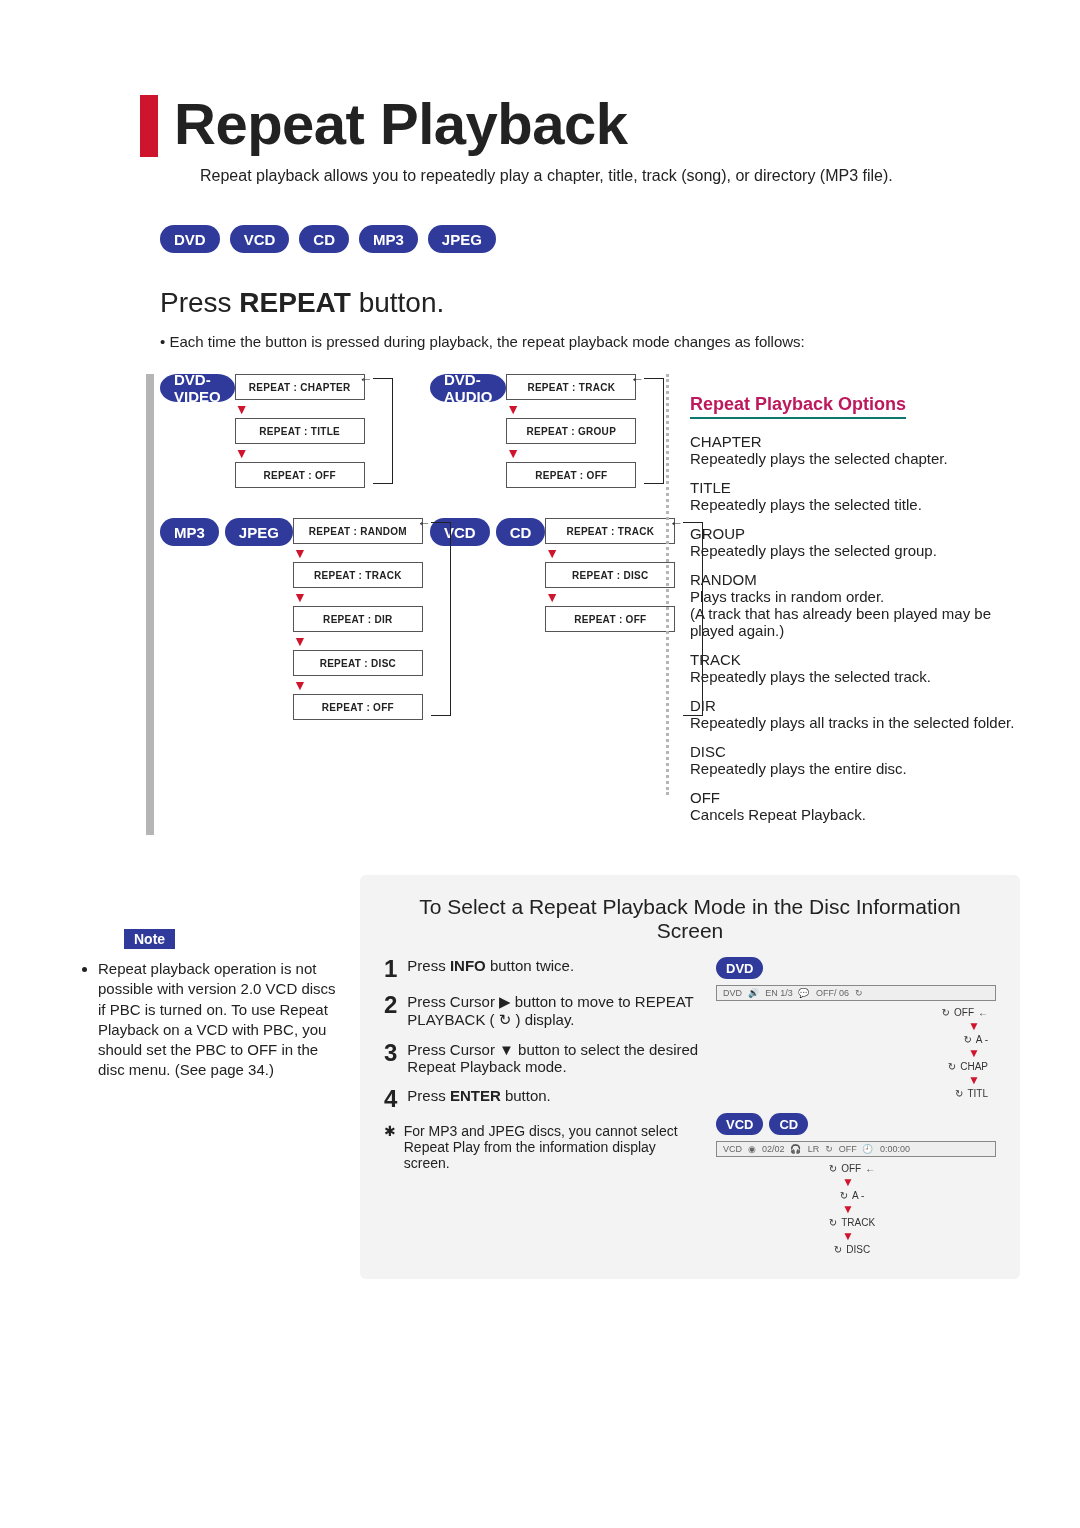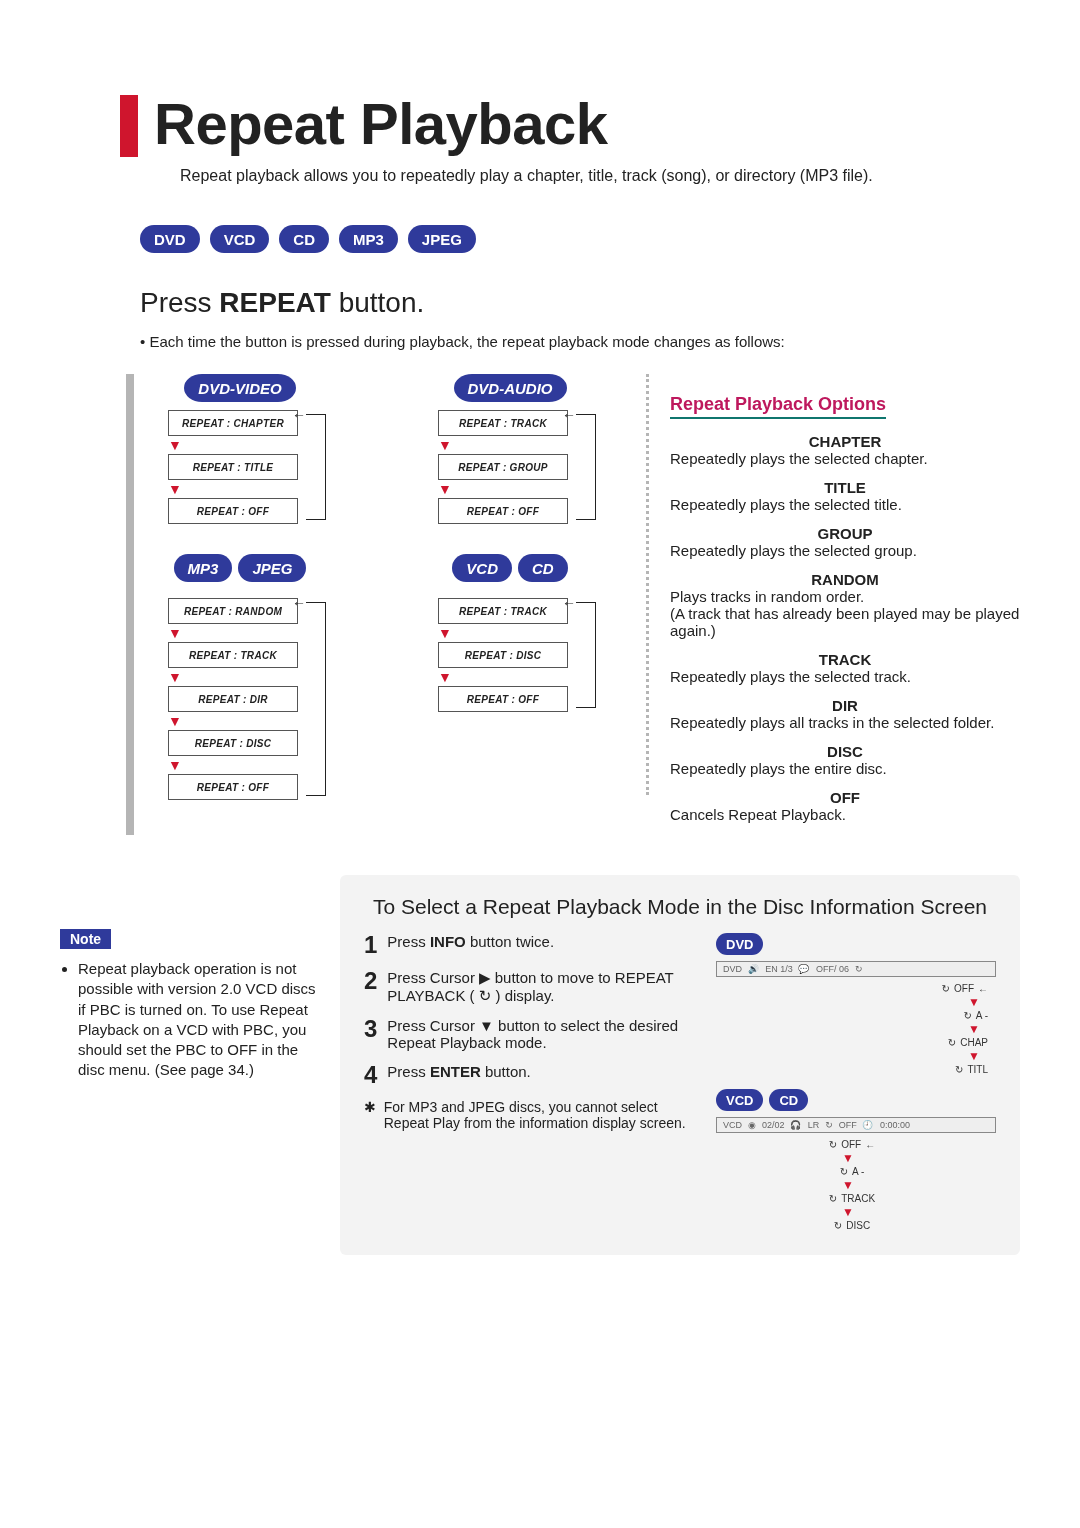--- a/index.html
+++ b/index.html
@@ -1,17 +1,17 @@
 <!DOCTYPE html>
 <html><head>
 <meta charset="utf-8">
 <style>
   * { box-sizing: border-box; margin: 0; padding: 0; }
   html, body { width: 1080px; height: 1528px; font-family: Arial, Helvetica, sans-serif; color: #222; background: #fff; }
-  .page { position: relative; width: 1080px; height: 1200px; padding: 90px 60px 0 60px; }
+  .page { position: relative; width: 1080px; height: 1200px; padding: 90px 60px 0 80px; }
 
   
   .title-row { display: flex; align-items: flex-end; gap: 16px; margin-left: 60px; }
   .title-bar { width: 18px; height: 62px; background: #cf152d; }
   .title-text { font-size: 58px; font-weight: 700; letter-spacing: -.5px; }
   .subtitle { margin: 10px 0 0 120px; font-size: 16px; }
 
   
   .pill-row { display: flex; gap: 10px; margin: 40px 0 0 80px; }
   .pill { display: inline-flex; align-items: center; justify-content: center; height: 28px; padding: 0 14px; border-radius: 14px; background: #2f3a9b; color: #fff; font-size: 15px; font-weight: 600; }
@@ -22,41 +22,41 @@
   .press-repeat { font-size: 28px; font-weight: 400; margin-bottom: 14px; }
   .press-repeat strong { font-weight: 700; }
   .press-repeat-note { font-size: 15px; margin-bottom: 24px; }
 
   
   .diagram-area { display: flex; gap: 36px; }
   .left-diagrams { display: flex; flex-direction: column; gap: 30px; position: relative; }
   .left-bar { position: absolute; left: -14px; top: 0; bottom: 0; width: 8px; background: #b5b5b5; }
   .two { display: flex; gap: 70px; }
 
-  .flow { display: flex; flex-direction: column; align-items: center; width: 200px; font-style: italic; }
+  .flow { display: flex; width: 200px; }
   .flow .pill { margin-bottom: 8px; }
   .flow .pill-pair { display: flex; gap: 6px; margin-bottom: 8px; }
   .flow-box { width: 130px; height: 26px; border: 1px solid #555; background: #fff; display: flex; align-items: center; justify-content: center; font-size: 10px; font-weight: 700; letter-spacing: .3px; }
   .flow-arrow { font-size: 14px; color: #cf152d; line-height: 1; margin: 2px 0; }
   .loop-back { position: absolute; top: 4px; right: -14px; bottom: 4px; width: 20px; }
   .loop-back::before { content: ""; position: absolute; left: 0; right: 0; top: 0; bottom: 0; border-top: 1.5px solid #222; border-right: 1.5px solid #222; border-bottom: 1.5px solid #222; }
   .loop-back::after { content: "←"; position: absolute; left: -14px; top: -9px; font-size: 14px; }
   .flow-wrap { position: relative; padding-right: 14px; }
 
   
   .options-col { flex: 1; padding-left: 24px; position: relative; }
   .dotted-vert { position: absolute; left: 0; top: 0; bottom: 40px; border-left: 3px dotted #b5b5b5; }
   .options-heading { display: inline-block; font-size: 18px; font-weight: 700; color: #be185d; border-bottom: 2px solid #0f766e; padding-bottom: 2px; margin-bottom: 14px; margin-top: 20px; }
   .opt { margin-bottom: 12px; font-size: 15px; }
-  .opt .k { font-weight: 700; display: block; text-align: center; }
+  .opt .k { font-weight: 400; display: block; }
 
   
   .bottom { display: flex; margin-top: 40px; gap: 20px; }
   .note-col { width: 260px; padding-top: 54px; }
-  .note-badge { display: inline-block; background: #2f3a9b; color: #fff; font-size: 14px; font-weight: 700; padding: 2px 10px; margin-bottom: 10px; }
+  .note-badge { display: inline-block; background: #2f3a9b; color: #fff; font-size: 14px; font-weight: 700; padding: 2px 10px; margin-bottom: 10px; margin-left: 44px; }
   .note-col ul { list-style: disc; padding-left: 18px; font-size: 15px; line-height: 1.35; }
   .page-num { font-size: 60px; font-weight: 300; color: #888; margin-top: 70px; }
 
   .info-screen { flex: 1; background: #f3f3f3; border-radius: 6px; padding: 20px 24px 24px 24px; position: relative; }
   .info-title { font-size: 21px; font-weight: 400; text-align: center; margin-bottom: 14px; }
   .info-body { display: flex; gap: 16px; }
   .steps-col { flex: 1; }
   .step { display: flex; gap: 10px; font-size: 15px; margin-bottom: 12px; }
   .step-num { font-size: 24px; font-weight: 700; line-height: 1; }
   .step .step-text strong { font-weight: 700; }

